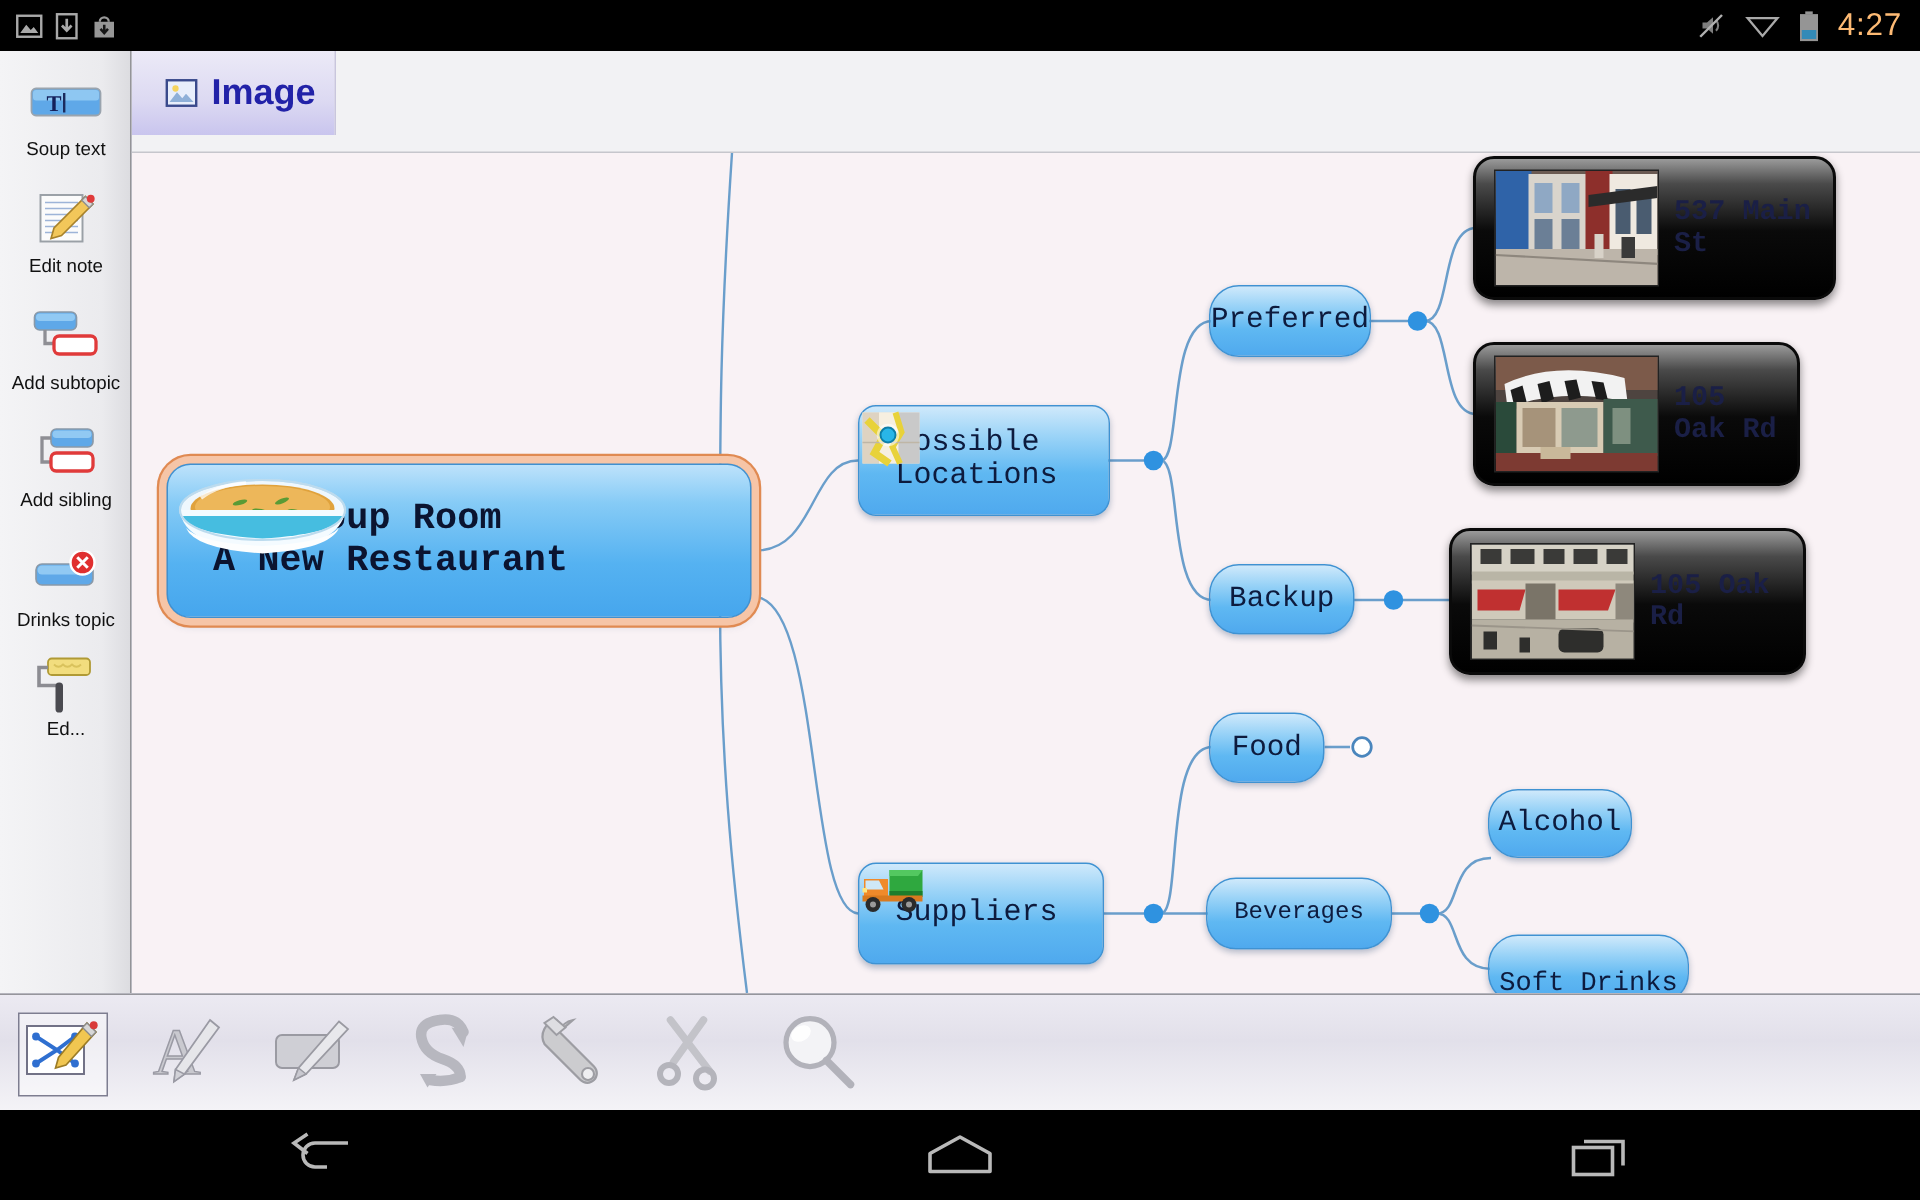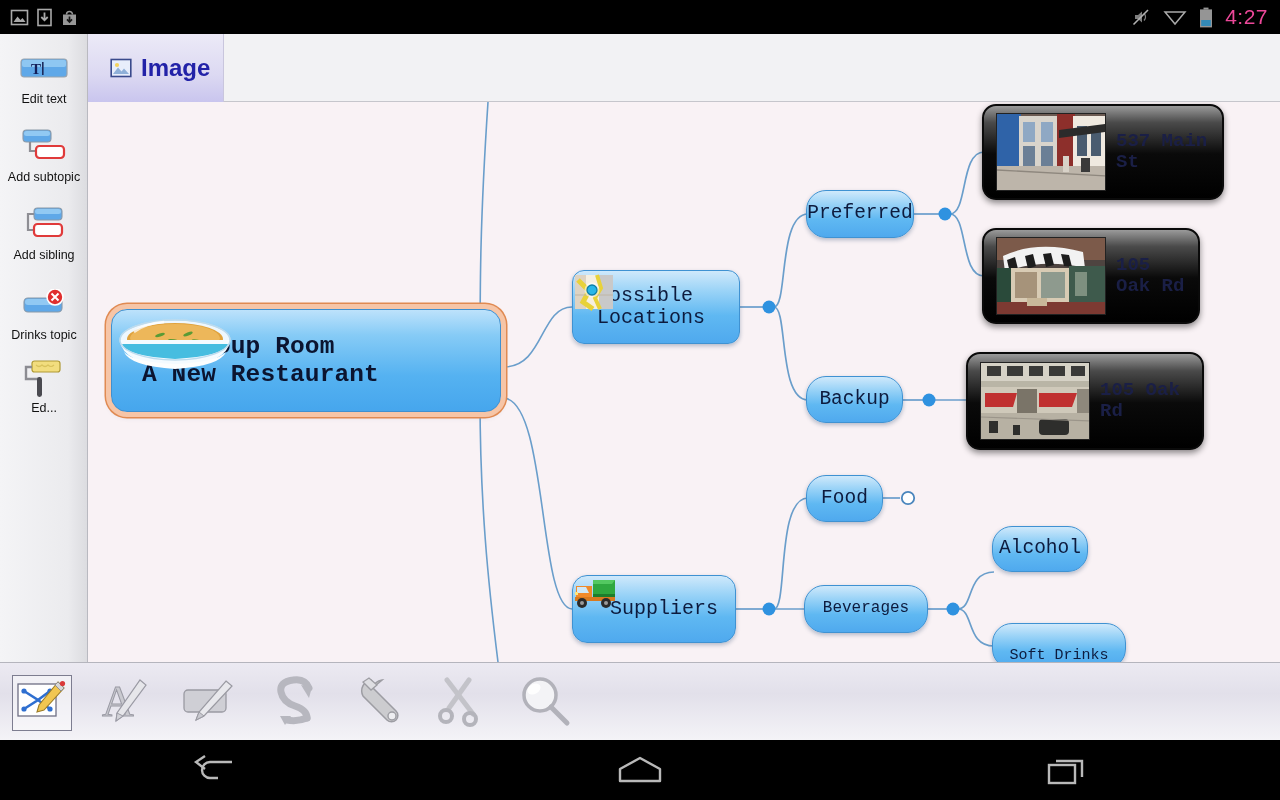--- a/index.html
+++ b/index.html
@@ -13,21 +13,21 @@
 
   
   .statusbar {
     position: absolute; top: 0; left: 0; width: 1280px; height: 34px;
     background: #000; display: flex; align-items: center;
   }
   .sb-left { display: flex; align-items: center; gap: 7px; padding-left: 10px; }
   .sb-right { margin-left: auto; display: flex; align-items: center; gap: 12px; padding-right: 12px; }
   .sb-ico { opacity: .82; display: block; }
   .sb-clock {
-    color: #ec4899; font-size: 21px; letter-spacing: .5px;
+    color: #fdba74; font-size: 21px; letter-spacing: .5px;
     font-family: "Liberation Sans", sans-serif;
   }
 
   
   .rail {
     position: absolute; left: 0; top: 34px; width: 88px; height: 628px;
     background: linear-gradient(to right, #f4f4f6 0%, #ebebee 78%, #dcdce0 100%);
     border-right: 1px solid #b9b9c0;
     overflow: hidden;
   }
@@ -41,21 +41,21 @@
     margin-top: 4px; font-family: "Liberation Sans", sans-serif;
   }
   .rail-ico { width: 52px; height: 40px; display: flex; align-items: center; justify-content: center; }
 
   
   .tabstrip {
     position: absolute; left: 88px; top: 34px; width: 1192px; height: 68px;
     background: #f2f2f4; border-bottom: 1px solid #c6c6cc;
   }
   .tab {
-    position: absolute; left: 0; top: 0; width: 136px; height: 68px;
+    position: absolute; left: 0; top: 0; width: 136px; height: 56px;
     background: linear-gradient(to bottom, #eceaf7 0%, #dcd9f2 60%, #c9c5ee 100%);
     border-right: 1px solid #c9c6dd;
     display: flex; align-items: center; gap: 9px; padding-left: 22px;
   }
   .tab-label {
     font-size: 24px; font-weight: bold; color: #2222a8;
     font-family: "Liberation Sans", sans-serif;
   }
 
   
@@ -162,24 +162,39 @@
 
     <div class="rail-item" style="padding-top:14px;">
       <div class="rail-ico">
         <svg width="52" height="26" viewBox="0 0 52 26">
           <rect x="3" y="4" width="46" height="18" rx="3" fill="#5fa8e8" stroke="#9aa4ae" stroke-width="1.2"></rect>
           <rect x="4" y="5" width="44" height="7" rx="2" fill="#8ec7f2"></rect>
           <text x="13" y="19" font-family="Liberation Serif, serif" font-size="15" font-weight="bold" fill="#14205a">T</text>
           <rect x="24" y="7" width="1.6" height="13" fill="#1b2b5e"></rect>
         </svg>
       </div>
+      <div class="rail-label">Soup
+text</div>
+    </div>
+
+    <div class="rail-item" style="padding-top:16px;">
+      <div class="rail-ico">
+        <svg width="46" height="42" viewBox="0 0 46 42">
+          <rect x="6" y="5" width="28" height="31" fill="#fbfbfb" stroke="#9aa0a6" stroke-width="1.3"></rect>
+          <g stroke="#9db4d8" stroke-width="1">
+            <path d="M9 10 h22 M9 14 h22 M9 18 h22 M9 22 h22 M9 26 h22 M9 30 h22"></path>
+          </g>
+          <path d="M36 6 L41 11 L20 32 L13 34 L15 27 Z" fill="#f2c75a" stroke="#a8822a" stroke-width="1.1"></path>
+          <path d="M36 6 L41 11 L38.5 13.5 L33.5 8.5 Z" fill="#d8d8d8" stroke="#8e8e8e" stroke-width=".9"></path>
+          <circle cx="39.5" cy="7.5" r="2.6" fill="#e03a3a"></circle>
+        </svg>
+      </div>
       <div class="rail-label">Edit
-text</div>
-    </div>
-
+note</div>
+    </div>
 
     <div class="rail-item" style="padding-top:16px;">
       <div class="rail-ico">
         <svg width="52" height="40" viewBox="0 0 52 40">
           <rect x="5" y="4" width="28" height="12" rx="3.5" fill="#5fa8e8" stroke="#8a99a8" stroke-width="1.1"></rect>
           <rect x="6" y="5" width="26" height="5" rx="2.5" fill="#91c9f3"></rect>
           <path d="M12 16 v9 h6" fill="none" stroke="#8e8e94" stroke-width="2.2"></path>
           <rect x="18" y="20" width="28" height="12" rx="3.5" fill="#fff" stroke="#e03a3a" stroke-width="2.2"></rect>
         </svg>
       </div>
@@ -409,21 +424,21 @@
             <rect x="8" y="58" width="9" height="12"></rect>
             <rect x="58" y="56" width="30" height="16" rx="4"></rect>
             <rect x="32" y="62" width="7" height="10"></rect>
           </g>
           <path d="M0 54 L110 58" stroke="#9b958a" stroke-width="1.2"></path>
         </svg>
       </div>
       <div class="node-text">105 Oak Rd</div>
     </div>
 
-    <div class="node" style="left:484px; top:473px; width:164px; height:68px; padding-left:25px; gap:12px;border-radius:15px;">
+    <div class="node" style="left:484px; top:473px; width:164px; height:68px; padding-left:12px; gap:12px;">
       <div style="flex:0 0 auto;">
         <svg width="44" height="34" viewBox="0 0 44 34">
           <rect x="20" y="4" width="22" height="17" fill="#2fa83f"></rect>
           <path d="M20 4 h22 l-3 4 h-19 z" fill="#53c860"></path>
           <rect x="20" y="18" width="22" height="4" fill="#1d7d2c"></rect>
           <path d="M3 10 h16 v12 h-16 z" fill="#f08a2a"></path>
           <path d="M4 11 h9 l3 6 h-12 z" fill="#cfe8f7"></path>
           <rect x="2" y="21" width="40" height="4" fill="#d87a1f"></rect>
           <circle cx="9" cy="27" r="5" fill="#2b2b2b"></circle>
           <circle cx="9" cy="27" r="2" fill="#9a9a9a"></circle>
@@ -441,21 +456,21 @@
 
     <div class="node pill" style="left:716px; top:483px; width:124px; height:48px; justify-content:center;">
       <div class="node-text" style="font-size:16px;">Beverages</div>
     </div>
 
     <div class="node pill" style="left:904px; top:424px; width:96px; height:46px; justify-content:center;">
       <div class="node-text" style="font-size:19.5px;">Alcohol</div>
     </div>
 
     <div class="node pill" style="left:904px; top:521px; width:134px; height:46px; justify-content:center;">
-      <div class="node-text" style="font-size:15px;margin-top:20px;">Soft Drinks</div>
+      <div class="node-text" style="font-size:18px;margin-top:20px;">Soft Drinks</div>
     </div>
   </div>
 
   <div class="bottombar">
 
     <div class="bb-btn sel">
       <svg width="52" height="48" viewBox="0 0 52 48">
         <rect x="2" y="6" width="38" height="32" fill="#ffffff" stroke="#6f6f84" stroke-width="1.3"></rect>
         <g stroke="#2f6fd0" stroke-width="2.6" fill="none">
           <path d="M8 13 L22 22 L8 31"></path>

